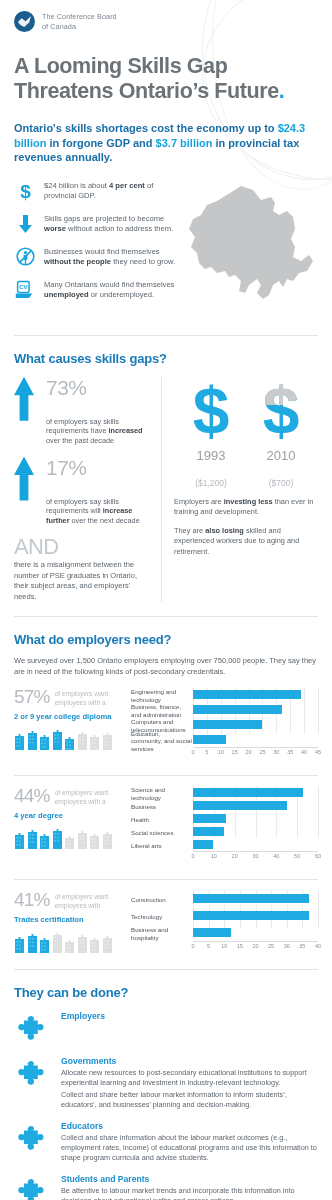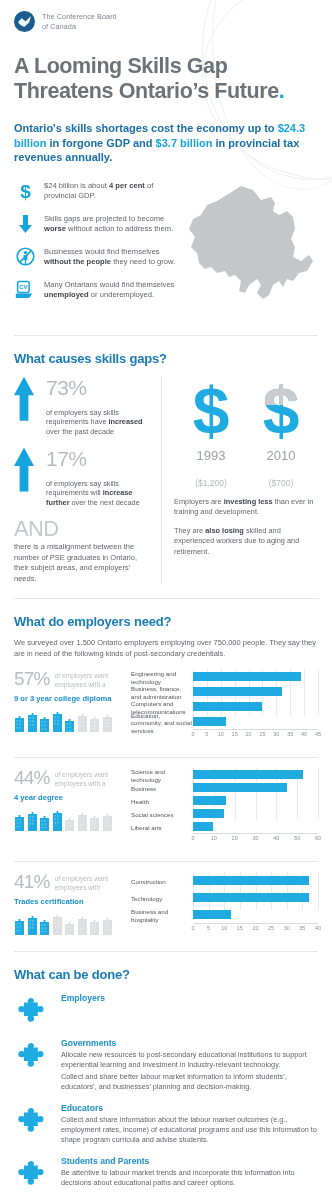--- a/index.html
+++ b/index.html
@@ -149,21 +149,21 @@
     background: #16a4dd;
     clip-path: polygon(50% 0%, 100% 42%, 72% 42%, 72% 100%, 28% 100%, 28% 42%, 0% 42%);
   }
   .stat-pct {
     font-size: 21px; line-height: 21px;
     color: #b7bcc1; font-weight: normal;
     letter-spacing: -0.5px;
   }
   .stat-desc {
     font-size: 7.3px; line-height: 9.6px;
-    color: #5d666e; margin-top: 10px;
+    color: #5d666e; margin-top: 19px;
   }
   .stat-desc b { color: #3f474e; }
 
   .and-word {
     font-size: 22px; color: #c3c8cc; line-height: 22px;
     letter-spacing: -0.6px; margin-top: 2px;
   }
   .and-text { font-size: 7.5px; line-height: 10.5px; color: #5d666e; margin-top: 2px; }
 
   .dollars { display: flex; justify-content: space-around; padding: 2px 2px 0 2px; }
@@ -359,21 +359,21 @@
 
   <h2 class="section">What do employers need?</h2>
   <p class="intro">We surveyed over 1,500 Ontario employers employing over 750,000 people. They say they are in need of the following kinds of post-secondary credentials.</p>
   <div id="need-blocks">
       <div class="need-block">
         <div class="need-left">
           <div class="pct-row">
             <div class="big-pct">57%</div>
             <div class="pct-sub">of employers want employees with a</div>
           </div>
-          <div class="cred">9 or 3 year college diploma</div>
+          <div class="cred">2 or 9 year college diploma</div>
           <div class="buildings">
             <svg width="11" height="22" viewBox="0 0 11 22">
               <rect x="1" y="8" width="9" height="14" fill="#1fabe2"></rect>
               <rect x="2.4" y="10" width="1.6" height="1.6" fill="#59c4ea"></rect>
               <rect x="5.2" y="10" width="1.6" height="1.6" fill="#59c4ea"></rect>
               <rect x="2.4" y="13.5" width="1.6" height="1.6" fill="#59c4ea"></rect>
               <rect x="5.2" y="13.5" width="1.6" height="1.6" fill="#59c4ea"></rect>
               <rect x="2.4" y="17" width="1.6" height="1.6" fill="#59c4ea"></rect>
               <rect x="5.2" y="17" width="1.6" height="1.6" fill="#59c4ea"></rect>
               <rect x="4.6" y="6" width="1.8" height="2" fill="#1fabe2"></rect>
@@ -765,21 +765,21 @@
               <div class="tick" style="left:87.5%">35</div>
               <div class="tick" style="left:100%">40</div>
             </div>
           </div>
         </div>
       </div>
     </div>
 
   <hr class="rule">
 
-  <h2 class="section">What can be done?</h2>
+  <h2 class="section">They can be done?</h2>
   <div id="action-list">
       <div class="action">
         <div class="puzzle-cell">
           <svg width="30" height="30" viewBox="0 0 30 30">
             <path d="M10 3 a3.2 3.2 0 0 1 6 0 q0 1.6 -.8 2.4 h4.6 v4.4 q.9 -.9 2.5 -.9 a3.2 3.2 0 0 1 0 6.4 q-1.6 0 -2.5 -.9 v4.6 h-4.6 q.8 .9 .8 2.5 a3.2 3.2 0 0 1 -6.4 0 q0 -1.6 .8 -2.5 h-4.4 v-4.6 q-.9 .9 -2.5 .9 a3.2 3.2 0 0 1 0 -6.4 q1.6 0 2.5 .9 v-4.4 h4.4 q-.8 -.8 -.8 -2.4 z" fill="#1fabe2"></path>
           </svg>
         </div>
         <div class="action-body">
           <div class="action-title">Employers</div>
         </div>

